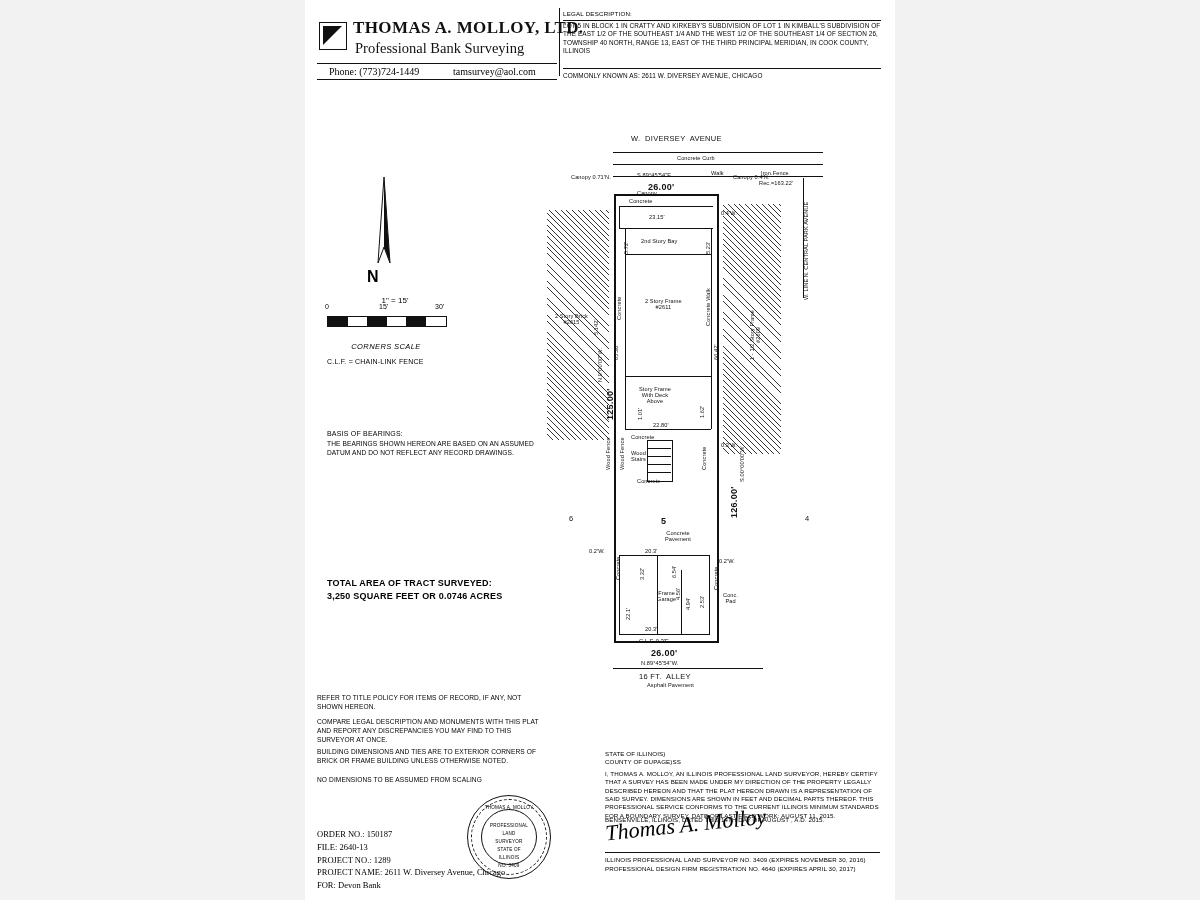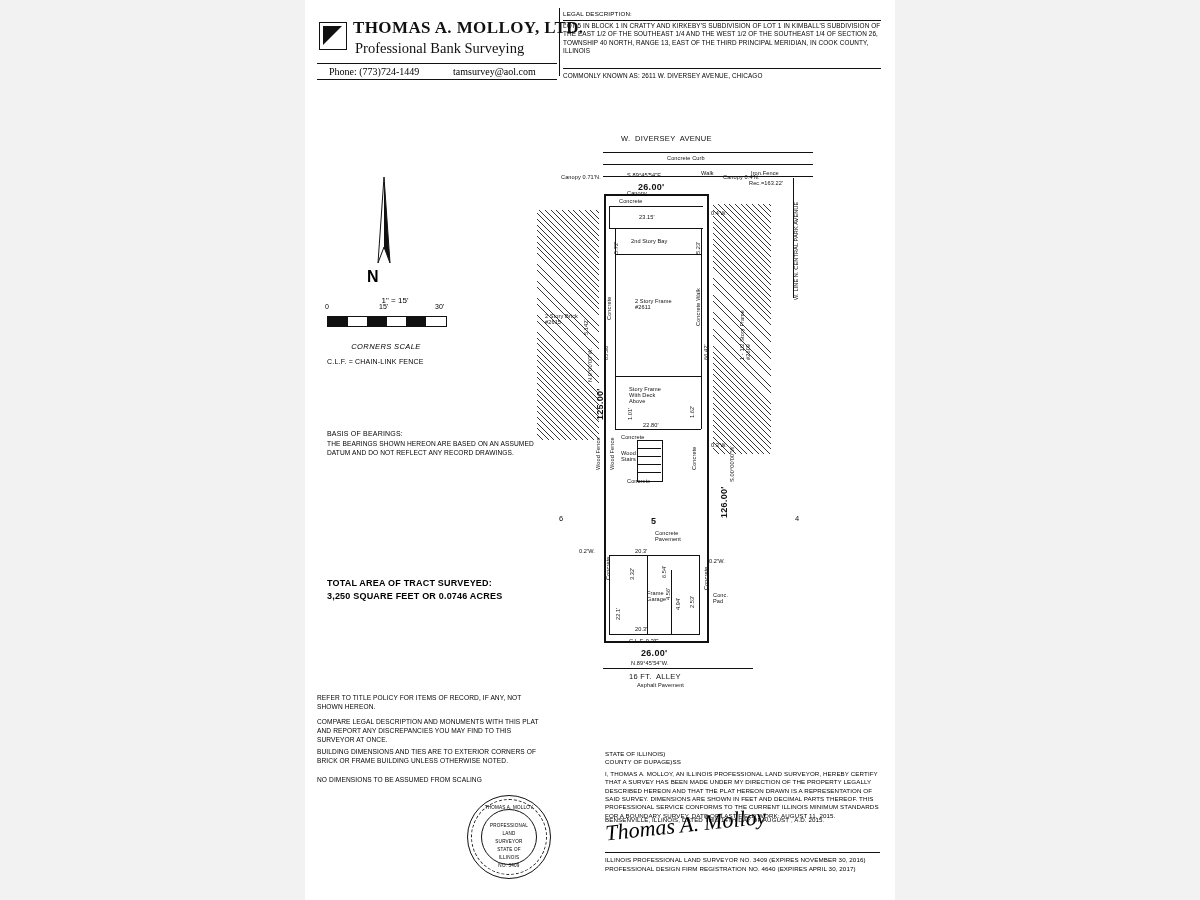--- a/index.html
+++ b/index.html
@@ -76,21 +76,21 @@
   .scale-cap { position: absolute; left: 22px; top: 342px; width: 118px; text-align:center; font-size: 7.5px; font-style: italic; letter-spacing: .4px; }
   .clf-note { position: absolute; left: 22px; top: 358px; font-size: 7px; letter-spacing: .2px; }
 
   
   .note-h { position: absolute; font-size: 7px; letter-spacing: .2px; }
   .note-b { position: absolute; font-size: 6.6px; letter-spacing: .1px; line-height: 1.35; }
   .area-1 { position: absolute; left: 22px; top: 578px; font-size: 9px; font-weight: bold; letter-spacing:.2px; }
   .area-2 { position: absolute; left: 22px; top: 591px; font-size: 9px; font-weight: bold; letter-spacing:.2px; }
 
   
-  #draw { position: absolute; left: 238px; top: 130px; width: 330px; height: 560px; }
+  #draw { position: absolute; left: 248px; top: 130px; width: 330px; height: 560px; text-align: center; }
   .dl { position: absolute; background: #111; }
   .dtxt { position: absolute; font-size: 5.6px; color: #111; white-space: pre; letter-spacing: .1px; }
   .dtxt.big { font-size: 9px; font-weight: bold; letter-spacing:.3px;}
   .dtxt.med { font-size: 7.5px; letter-spacing:.3px;}
   .rot90 { transform: rotate(-90deg); transform-origin: left top; }
   .hatch {
     position: absolute;
     background-image: repeating-linear-gradient(45deg,#111 0 0.6px,transparent 0.6px 4px);
   }
   .cert-t { position: absolute; font-size: 6.2px; letter-spacing:.1px; line-height: 1.35; }
@@ -311,15 +311,22 @@
       <div class="seal-ring" style="left:14px;top:14px;width:54px;height:54px;"></div>
       <div class="seal-txt" style="top:10px;">THOMAS A.  MOLLOY</div>
       <div class="seal-txt" style="top:28px;">PROFESSIONAL</div>
       <div class="seal-txt" style="top:36px;">LAND</div>
       <div class="seal-txt" style="top:44px;">SURVEYOR</div>
       <div class="seal-txt" style="top:52px;">STATE OF</div>
       <div class="seal-txt" style="top:60px;">ILLINOIS</div>
       <div class="seal-txt" style="top:68px;">NO. 3409</div>
     </div>
 
+    <div class="order-blk">
+      <div>ORDER NO.: 150187</div>
+      <div>FILE: 2640-13</div>
+      <div>PROJECT NO.: 1289</div>
+      <div>PROJECT NAME: 2611 W. Diversey Avenue, Chicago</div>
+      <div>FOR: Devon Bank</div>
+    </div>
 
   </div>
 </div>
 
 </body></html>

